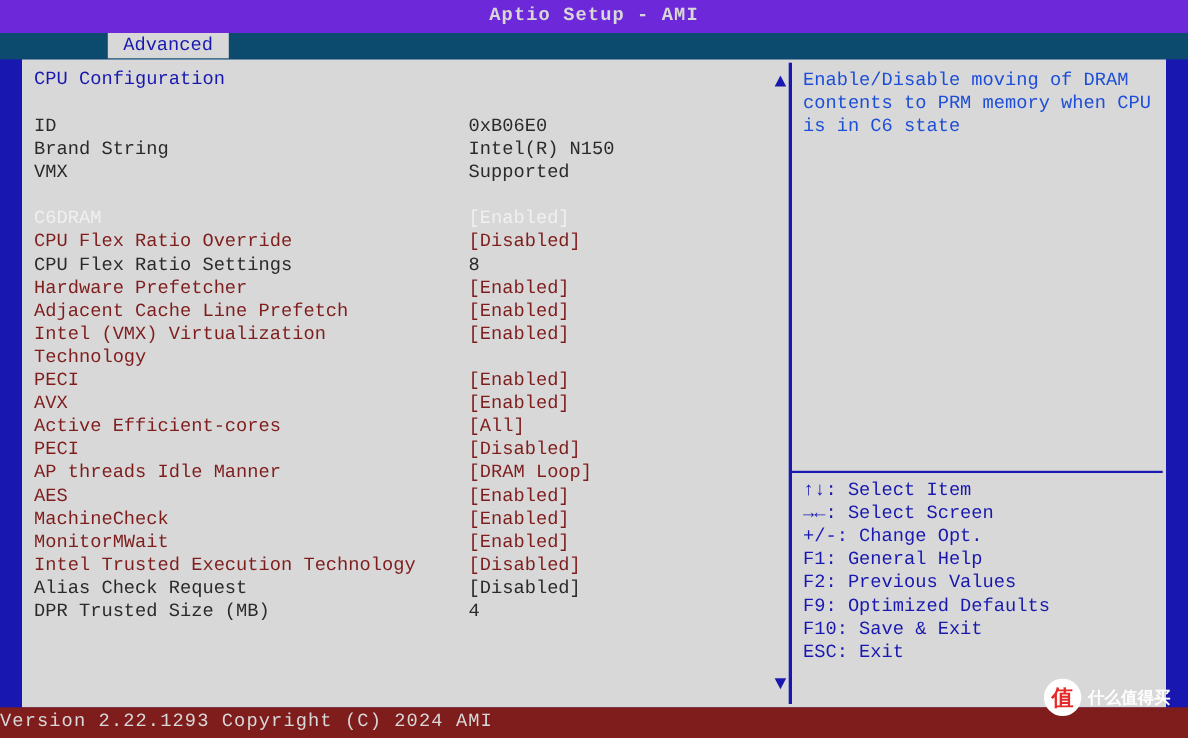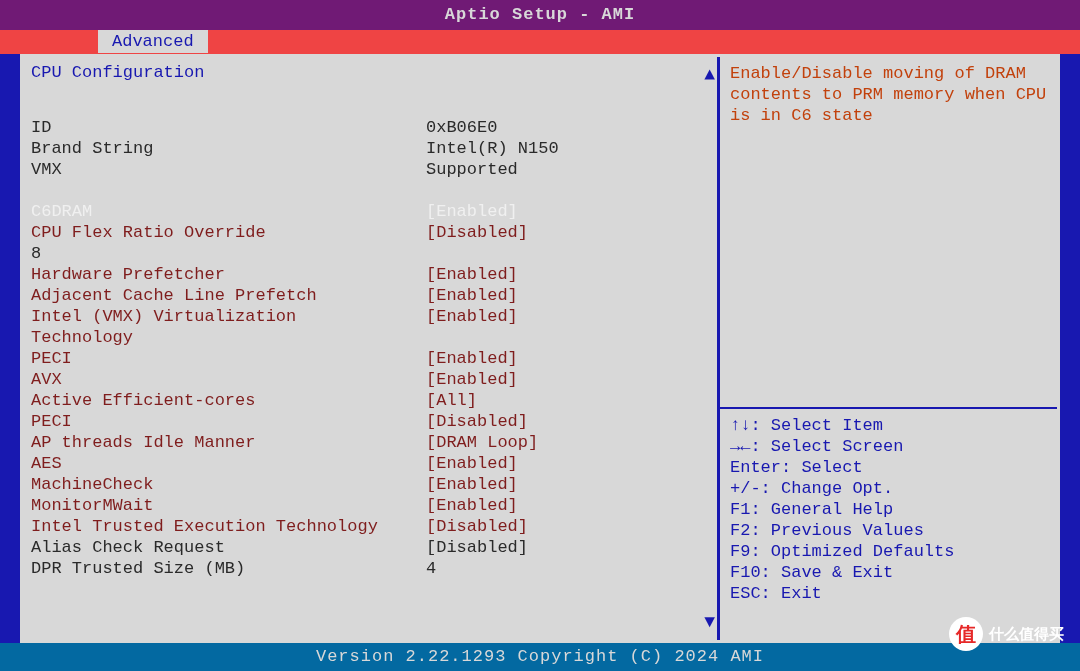--- a/index.html
+++ b/index.html
@@ -17,30 +17,30 @@
       position: relative;
     }
     .screen {
       width: 100%;
       height: 100%;
       display: flex;
       flex-direction: column;
     }
     .title-bar {
       height: 30px;
-      background: #701a75;
+      background: #6d28d9;
       color: #d8d8d8;
       text-align: center;
       line-height: 30px;
       font-weight: bold;
       letter-spacing: 1px;
     }
     .tab-container {
       height: 24px;
-      background: #ef4444;
+      background: #0c4a6e;
       position: relative;
     }
     .tab {
       position: absolute;
       left: 98px;
       top: 0;
       background: #d8d8d8;
       color: #1818b0;
       padding: 2px 14px;
       font-weight: normal;
@@ -58,32 +58,32 @@
       position: relative;
     }
     .right-panel {
       width: 340px;
       border-left: 3px solid #1818b0;
       padding: 6px 10px;
       display: flex;
       flex-direction: column;
     }
     .help-top {
-      color: #c2410c;
+      color: #1d4ed8;
       line-height: 21px;
     }
     .help-keys {
       color: #1818b0;
       line-height: 21px;
       margin-top: auto;
       margin-bottom: 30px;
     }
     .section-title {
       color: #1818b0;
-      margin-bottom: 14px;
+      margin-bottom: 2px;
     }
     .row {
       display: flex;
       line-height: 21px;
     }
     .row-label {
       width: 395px;
       white-space: pre;
     }
     .row-value {
@@ -112,23 +112,23 @@
       font-size: 18px;
     }
     .scroll-up {
       top: 8px;
     }
     .scroll-down {
       bottom: 8px;
     }
     .footer {
       height: 28px;
-      background: #0369a1;
+      background: #7f1d1d;
       color: #d8d8d8;
-      text-align: center;
+      text-align: left;
       line-height: 28px;
       letter-spacing: 1px;
     }
     .watermark {
       position: absolute;
       bottom: 20px;
       right: 16px;
       display: flex;
       align-items: center;
       gap: 6px;
@@ -181,20 +181,21 @@
       <div class="row selected-row">
         <div class="row-label">C6DRAM</div>
         <div class="row-value">[Enabled]</div>
       </div>
       <div id="opt-rows">
           <div class="row opt-row">
             <div class="row-label">CPU Flex Ratio Override</div>
             <div class="row-value">[Disabled]</div>
           </div>
           <div class="row ro-row">
+            <div class="row-label">CPU Flex Ratio Settings</div>
             <div class="row-value">8</div>
           </div>
           <div class="row opt-row">
             <div class="row-label">Hardware Prefetcher</div>
             <div class="row-value">[Enabled]</div>
           </div>
           <div class="row opt-row">
             <div class="row-label">Adjacent Cache Line Prefetch</div>
             <div class="row-value">[Enabled]</div>
           </div>
@@ -252,21 +253,20 @@
           </div>
         </div>
       <div class="scroll-arrow scroll-down">▼</div>
     </div>
     <div class="right-panel">
       <div class="help-top">Enable/Disable moving of DRAM contents to PRM memory when CPU is in C6 state</div>
       <div id="help-keys" class="help-keys">
           <div style="border-top: 2px solid rgb(24, 24, 176); margin: 0px -10px 6px;"></div>
           <div>↑↓: Select Item</div>
           <div>→←: Select Screen</div>
-          <div>Enter: Select</div>
           <div>+/-: Change Opt.</div>
           <div>F1: General Help</div>
           <div>F2: Previous Values</div>
           <div>F9: Optimized Defaults</div>
           <div>F10: Save &amp; Exit</div>
           <div>ESC: Exit</div>
         </div>
     </div>
   </div>
   <div class="footer">Version 2.22.1293 Copyright (C) 2024 AMI</div>

